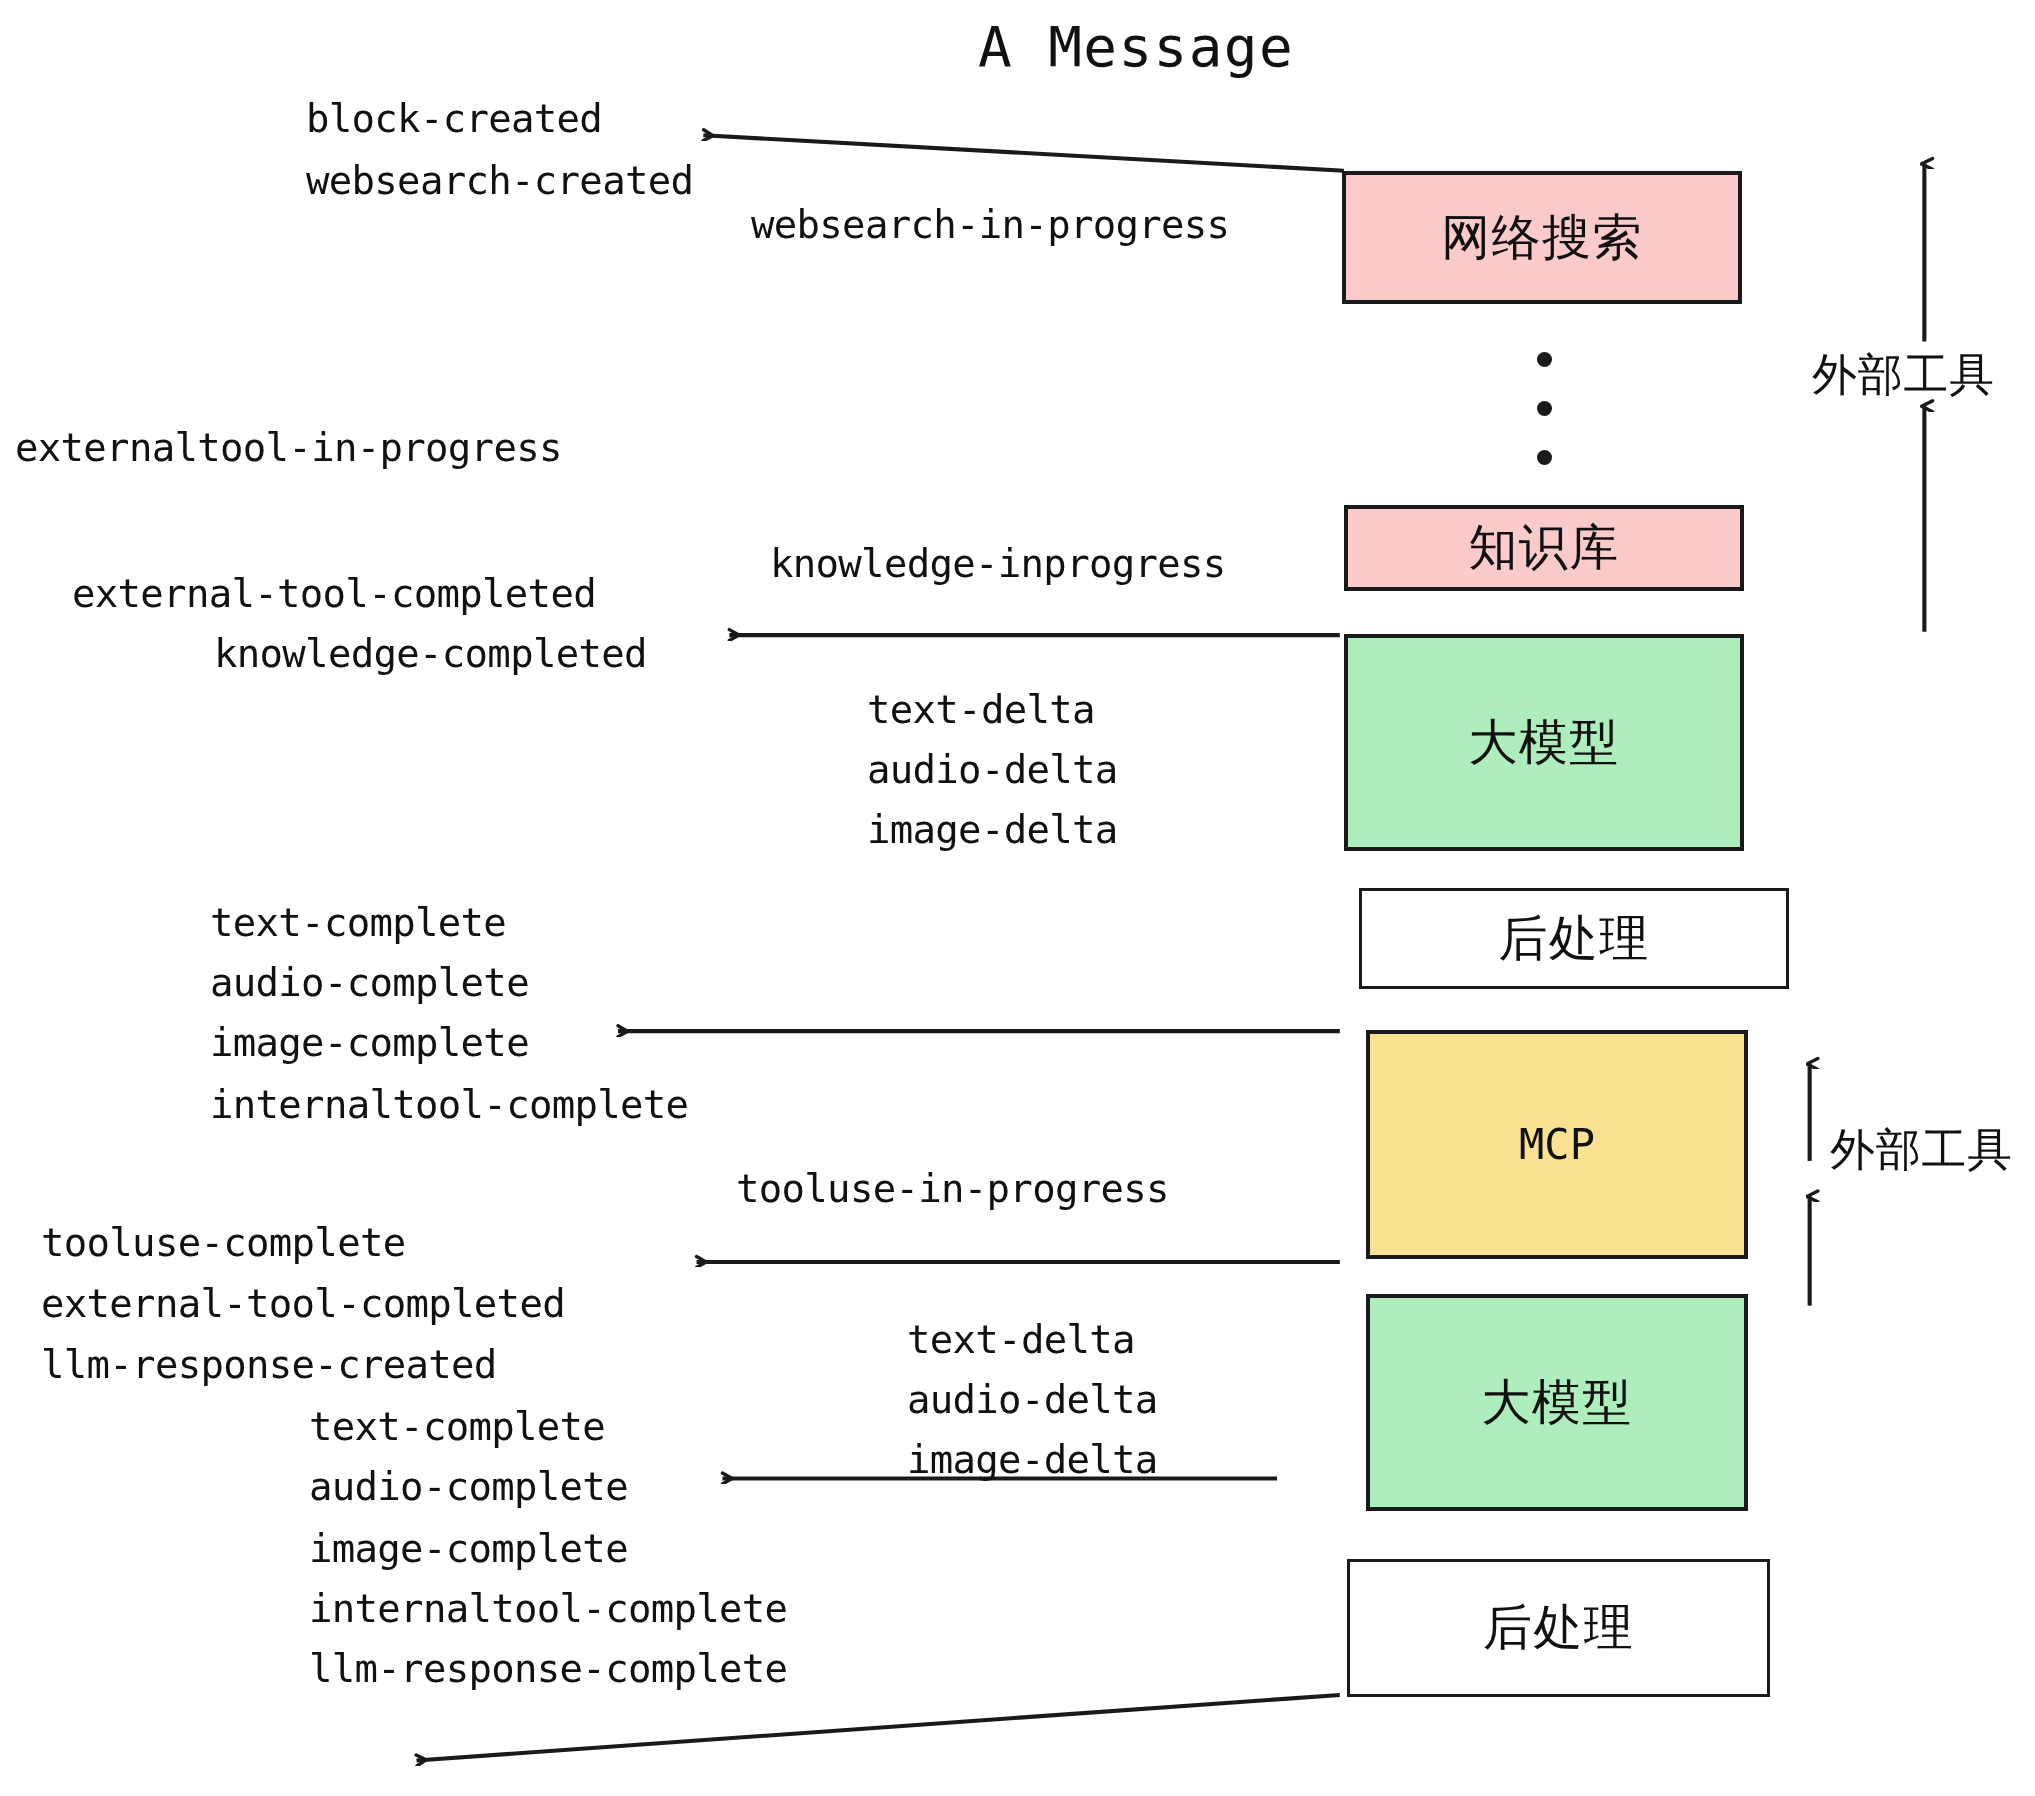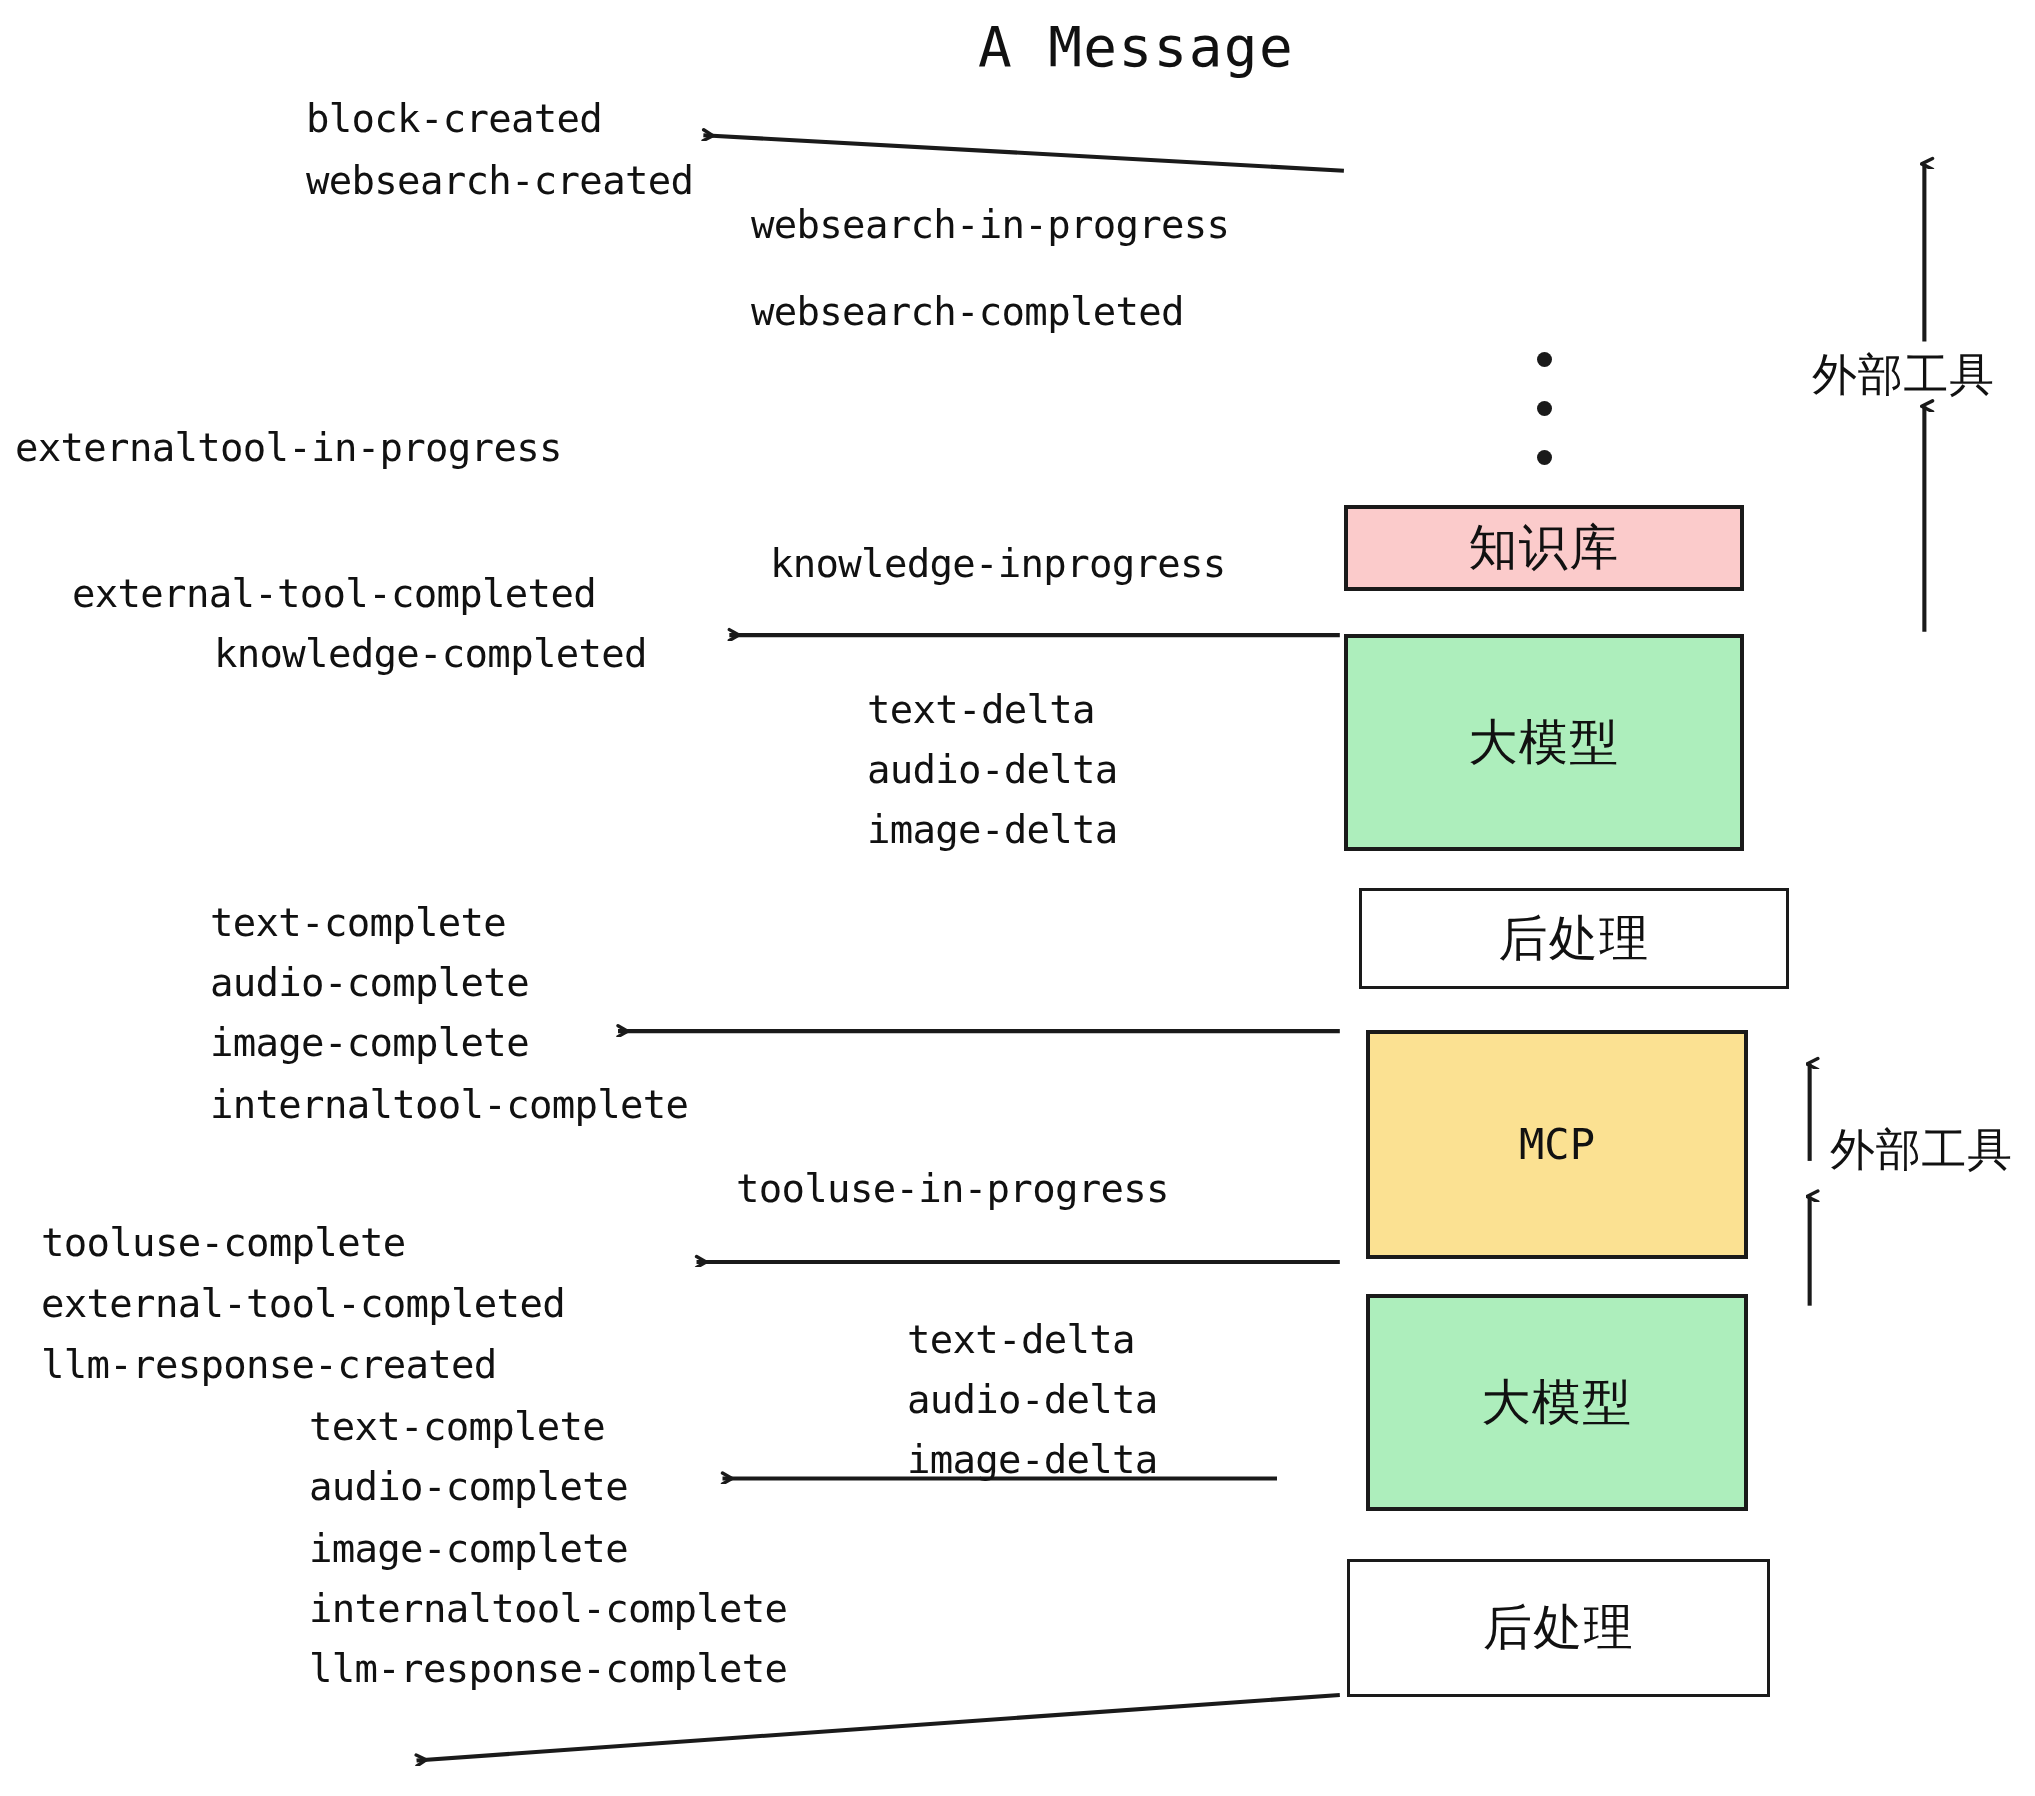--- a/index.html
+++ b/index.html
@@ -102,20 +102,23 @@
 
     <path d="M2818,500 L2818,240" fill="none" stroke="#1a1a1a" stroke-width="6" marker-end="url(#ahu)"></path>
     <path d="M2818,595 L2818,925" fill="none" stroke="#1a1a1a" stroke-width="6" marker-end="url(#ahu)" transform="rotate(180 2818 760)"></path>
 
     <path d="M2650,1700 L2650,1558" fill="none" stroke="#1a1a1a" stroke-width="6" marker-end="url(#ahu)"></path>
     <path d="M2650,1752 L2650,1912" fill="none" stroke="#1a1a1a" stroke-width="6" marker-end="url(#ahu)" transform="rotate(180 2650 1832)"></path>
   </svg>
 
   <div class="title" style="left:978px;top:13.7px;">A Message</div>
 
+  <div class="box" style="left:1342px;top:171px;width:400px;height:133px;background:#FBCBCB;">
+    <span>网络搜索</span>
+  </div>
 
   <div class="box" style="left:1344px;top:505px;width:400px;height:86px;background:#FBCBCB;">
     <span>知识库</span>
   </div>
 
   <div class="box" style="left:1344px;top:634px;width:400px;height:217px;background:#ADEEBC;">
     <span>大模型</span>
   </div>
 
   <div class="box thin" style="left:1359px;top:888px;width:430px;height:101px;background:#FFFFFF;">
@@ -137,21 +140,20 @@
   <div class="dot" style="left:1537px;top:352px;"></div>
   <div class="dot" style="left:1537px;top:401px;"></div>
   <div class="dot" style="left:1537px;top:450px;"></div>
 
   <div class="sidelabel" style="left:1812px;top:345px;">外部工具</div>
   <div class="sidelabel" style="left:1830px;top:1120px;">外部工具</div>
 
   <div class="evt" style="left:306px;top:99px;">block-created</div>
   <div class="evt" style="left:306px;top:161px;">websearch-created</div>
   <div class="evt" style="left:751px;top:205px;">websearch-in-progress</div>
-  <div class="evt" style="left:751px;top:292px;">websearch-completed</div>
   <div class="evt" style="left:15px;top:396px;margin-top:32px;">externaltool-in-progress</div>
 
   <div class="evt" style="left:770px;top:544px;">knowledge-inprogress</div>
   <div class="evt" style="left:72px;top:574px;">external-tool-completed</div>
   <div class="evt" style="left:190px;top:634px;margin-left:24px;">knowledge-completed</div>
 
   <div class="evt" style="left:867px;top:690px;">text-delta</div>
   <div class="evt" style="left:867px;top:750px;">audio-delta</div>
   <div class="evt" style="left:867px;top:810px;">image-delta</div>
 

